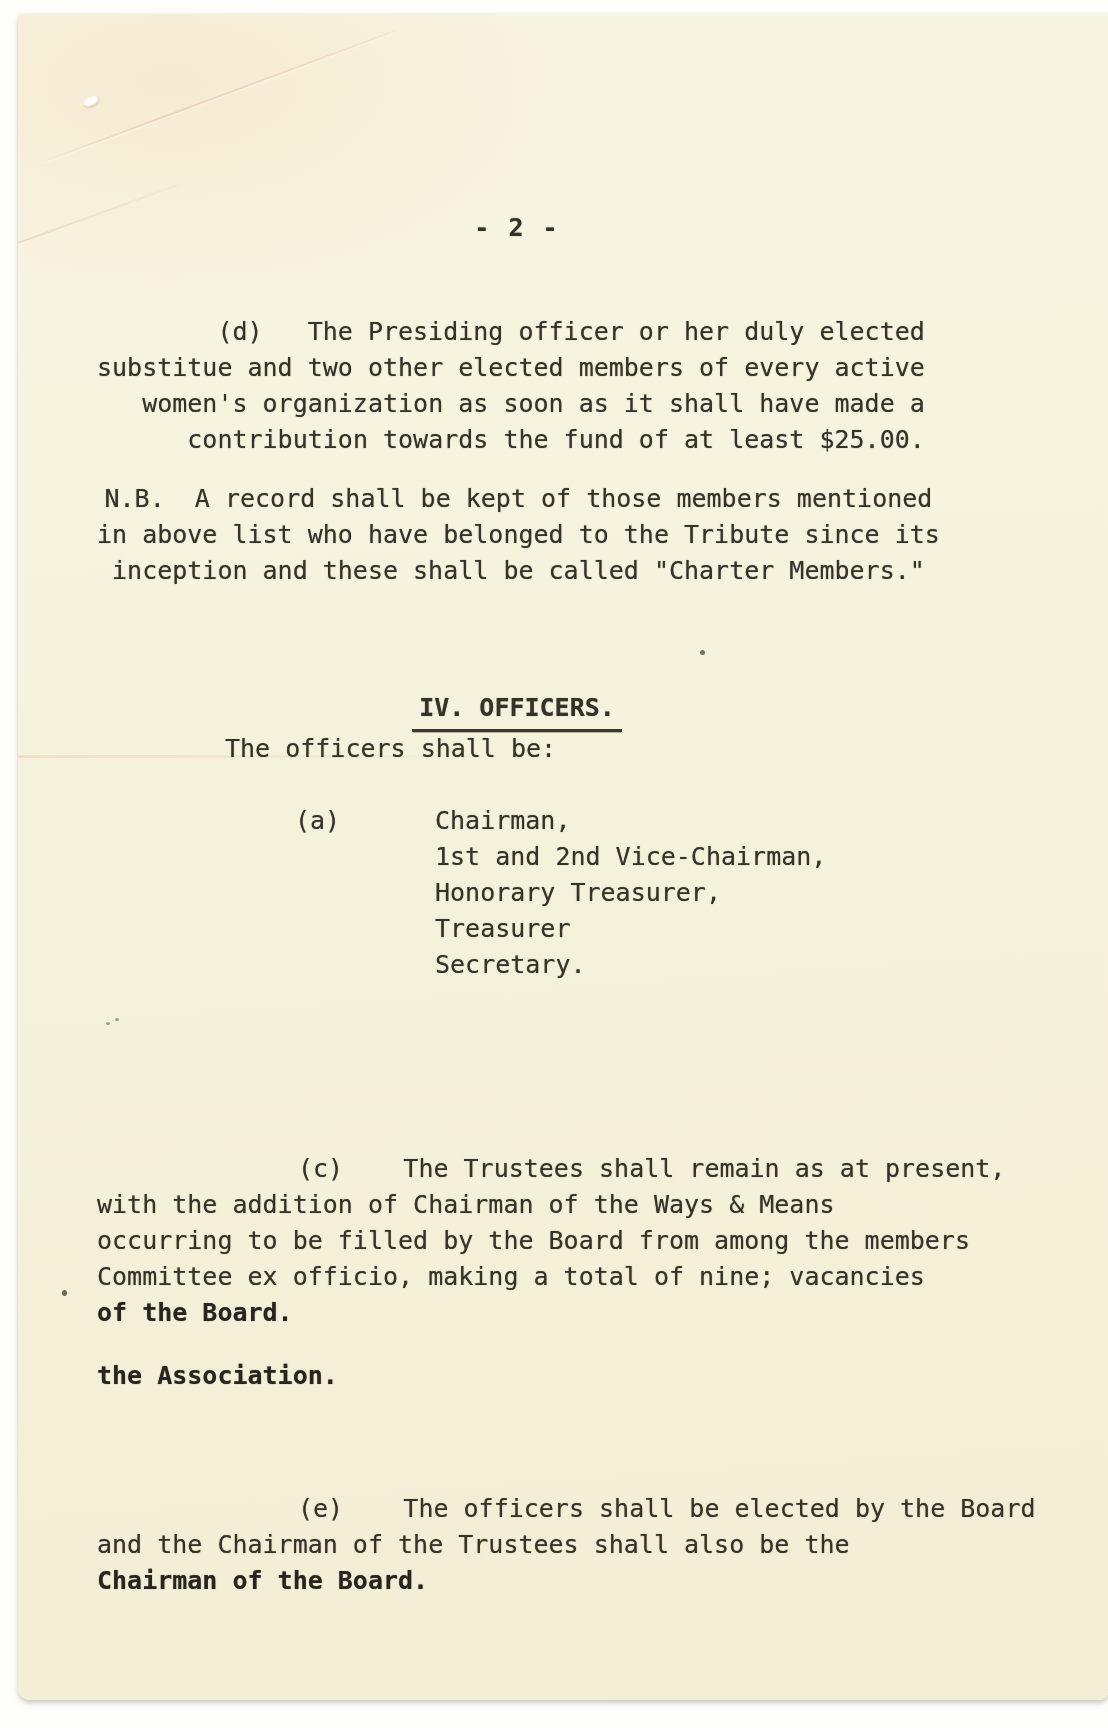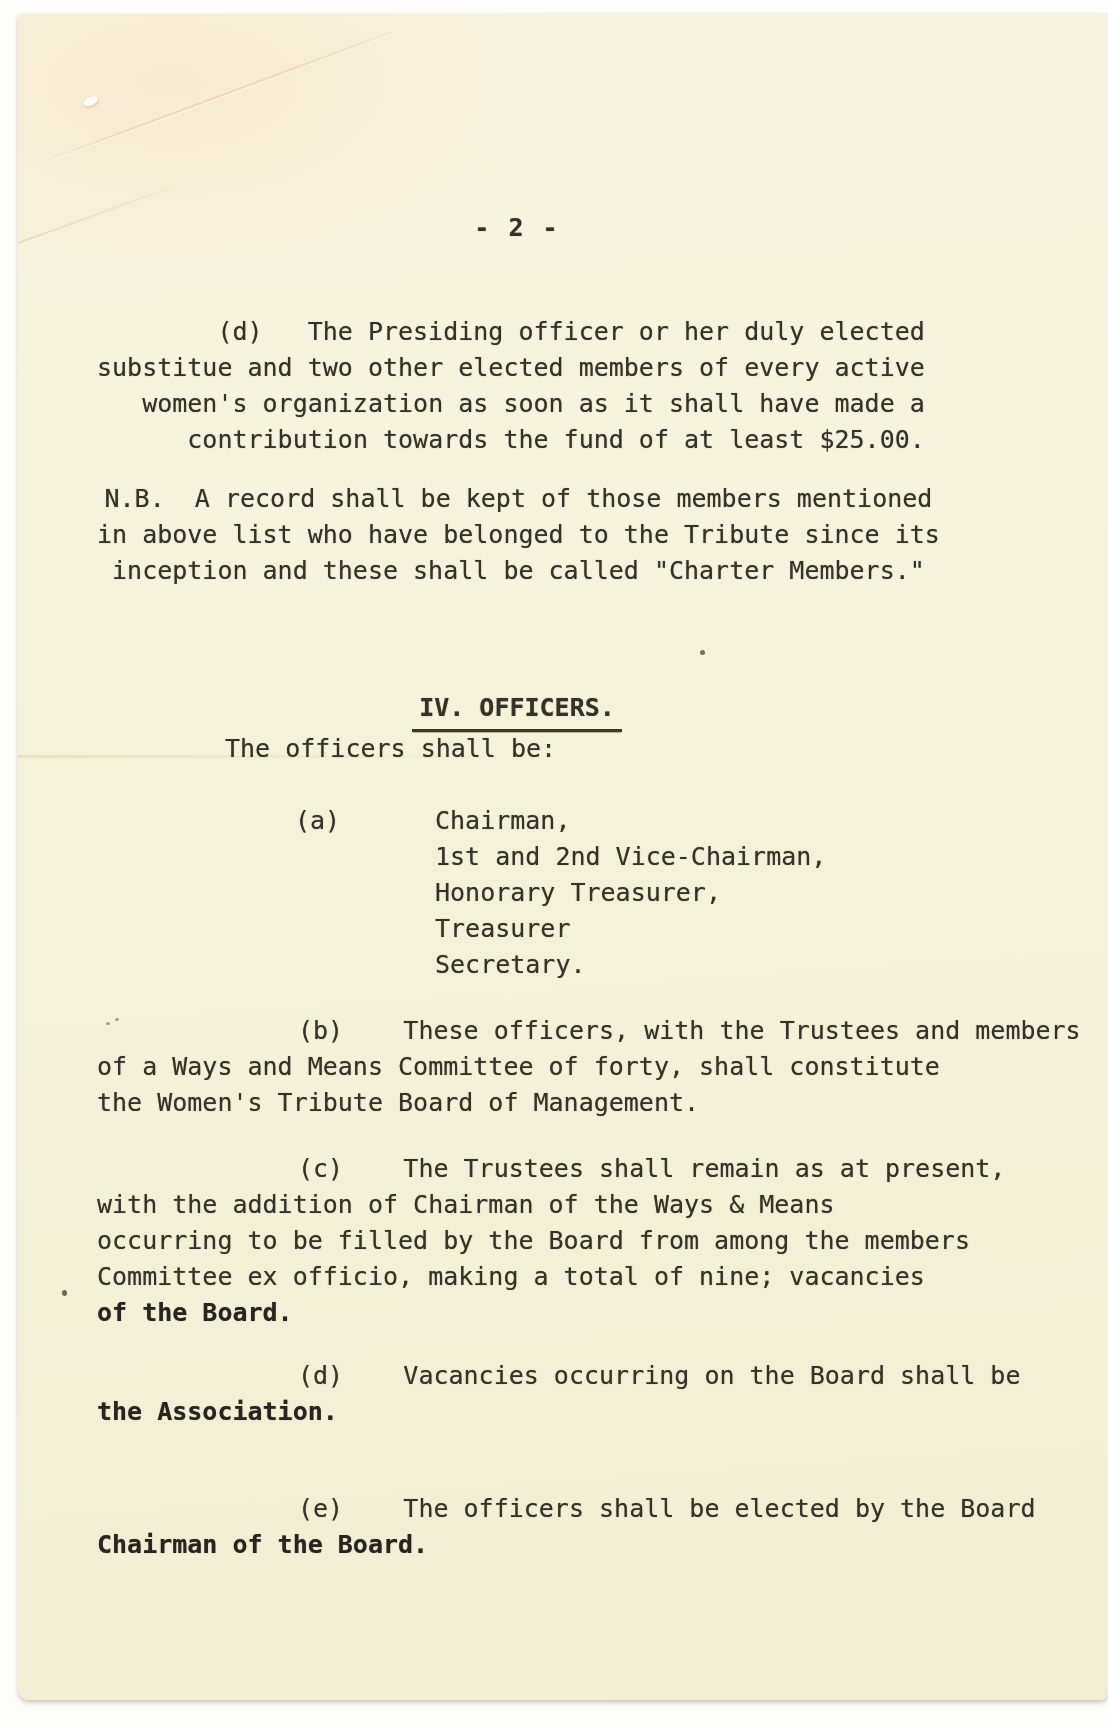--- a/index.html
+++ b/index.html
@@ -123,37 +123,32 @@
   </div>
 
   <div class="block list-items">
     <div class="line">Chairman,</div>
     <div class="line">1st and 2nd Vice-Chairman,</div>
     <div class="line">Honorary Treasurer,</div>
     <div class="line">Treasurer</div>
     <div class="line">Secretary.</div>
   </div>
 
-  <div class="block" style="top:999px;">
-    <div class="line fl-std">(b)    These officers, with the Trustees and members</div>
-    <div class="line">of a Ways and Means Committee of forty, shall constitute</div>
-    <div class="line">the Women's Tribute Board of Management.</div>
-  </div>
 
   <div class="block" style="top:1137px;">
     <div class="line fl-std">(c)    The Trustees shall remain as at present,</div>
     <div class="line">with the addition of Chairman of the Ways &amp; Means</div>
     <div class="line">occurring to be filled by the Board from among the members</div>
     <div class="line">Committee ex officio, making a total of nine; vacancies</div>
     <div class="line dark">of the Board.</div>
   </div>
 
   <div class="block" style="top:1344px;">
-    <div class="line fl-std">(d)    Vacancies occurring on the Board shall be</div>
     <div class="line dark">the Association.</div>
   </div>
 
   <div class="block" style="top:1477px;">
     <div class="line fl-std">(e)    The officers shall be elected by the Board</div>
+    <div class="line">and the Chairman of the Trustees shall also be the</div>
     <div class="line dark">Chairman of the Board.</div>
   </div>
 
 </div>
 
 </body></html>

